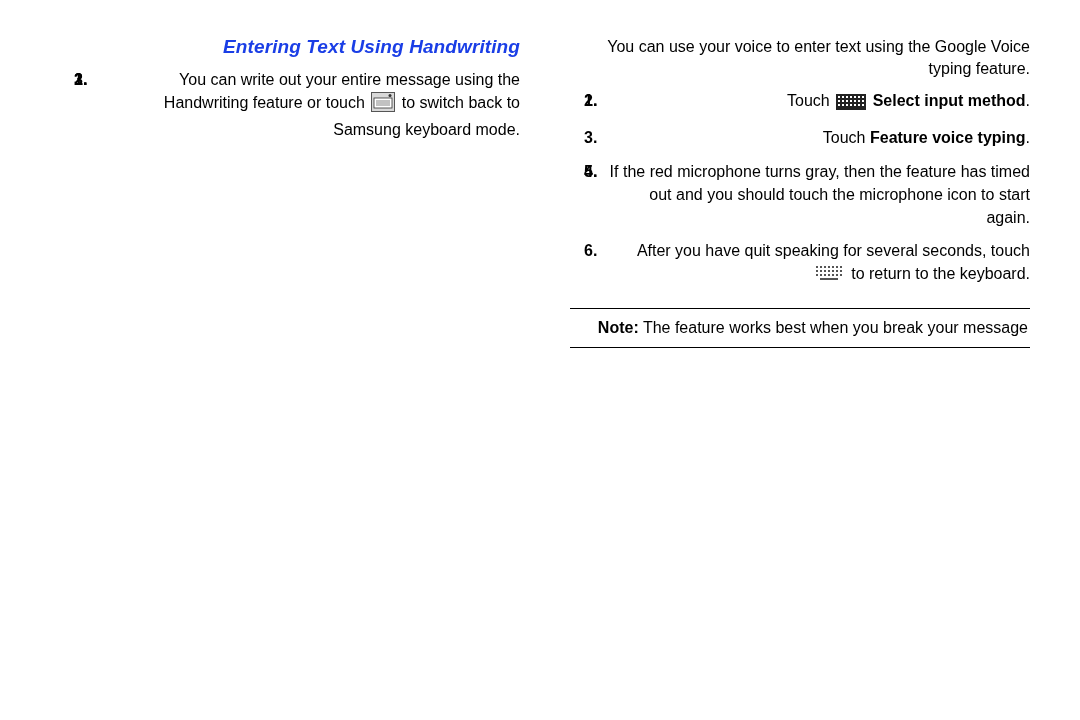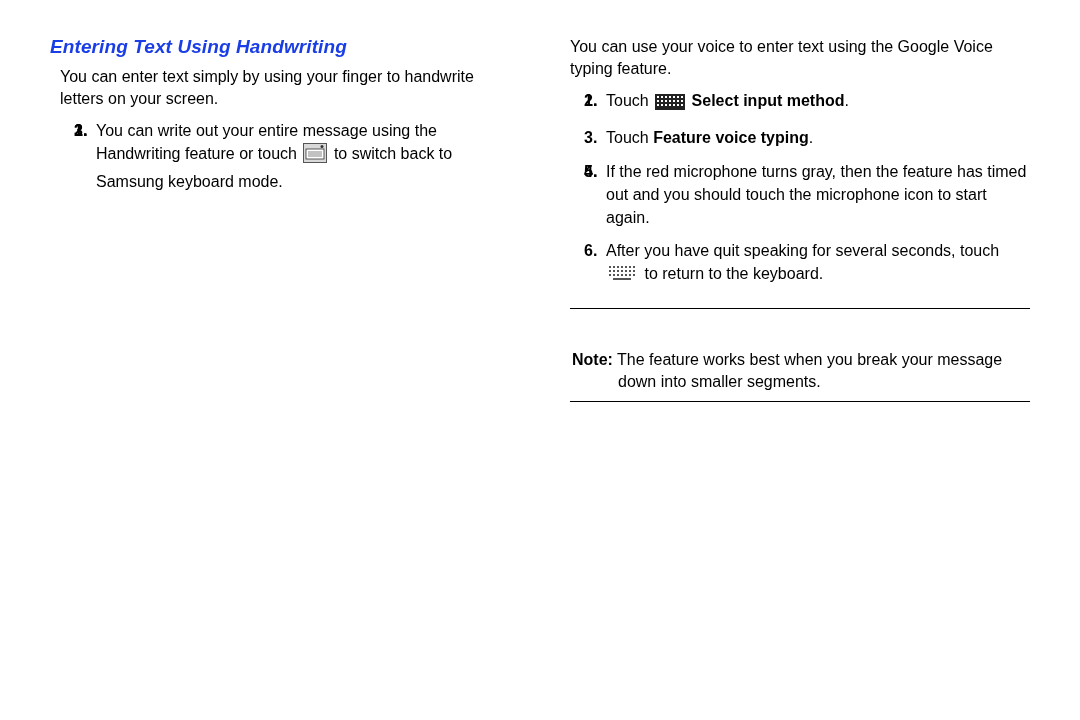--- a/index.html
+++ b/index.html
@@ -3,20 +3,21 @@
 <meta charset="utf-8">
 <style>
   * { box-sizing: border-box; margin: 0; padding: 0; }
   html, body { width: 1080px; height: 720px; background: #fff; font-family: Arial, Helvetica, sans-serif; color: #000; }
   .page {
     width: 1080px;
     height: 712px;
     padding: 36px 50px 30px 50px;
     display: flex;
     flex-direction: row;
+    text-align: right;
   }
   .cols {
     display: flex;
     flex: 1;
     gap: 40px;
   }
   .col { flex: 1; }
   .sect-title {
     font-size: 19px;
     font-weight: 700;
@@ -55,37 +56,36 @@
     border-top: 1.5px solid #000;
     border-bottom: 1.5px solid #000;
     padding: 8px 2px;
     margin-top: 18px;
     margin-left: 10px;
     font-size: 16px;
     line-height: 1.4;
   }
   .note-label { font-weight: 700; }
   .note-body { padding-left: 46px; display: block; }
-  .note-first-line { display: block; margin-top: 32px; }
+  .note-first-line { display: block; }
   .pagenum {
     font-size: 15px;
     margin-top: auto;
     padding-top: 30px;
     padding-left: 10px;
   }
 </style>
 </head>
 <body>
 
 <div class="page">
   <div class="cols">
 
     <div class="col">
       <div class="sect-title">Entering Text Using Handwriting</div>
-      <p class="intro">You can enter text simply by using your finger to handwrite letters on your screen.</p>
       <ol>
 
         <li>
           <span class="num">1.</span>
         </li>
 
         <li>
           <span class="num">2.</span>
         </li>
 
@@ -193,19 +193,18 @@
                 </svg></span><span> to return to the keyboard.</span>
           </span>
         </li>
 
       </ol>
 
       <div class="note-block">
         <span class="note-first-line">
           <span class="note-label">Note:</span><span> The feature works best when you break your message</span>
         </span>
-        <span class="note-body">down into smaller segments.</span>
       </div>
     </div>
 
   </div>
 
 </div>
 
 </body></html>

